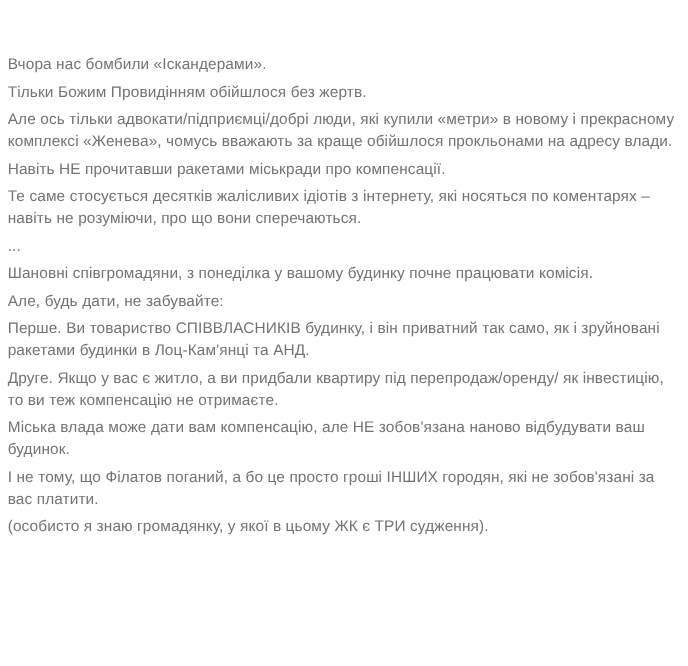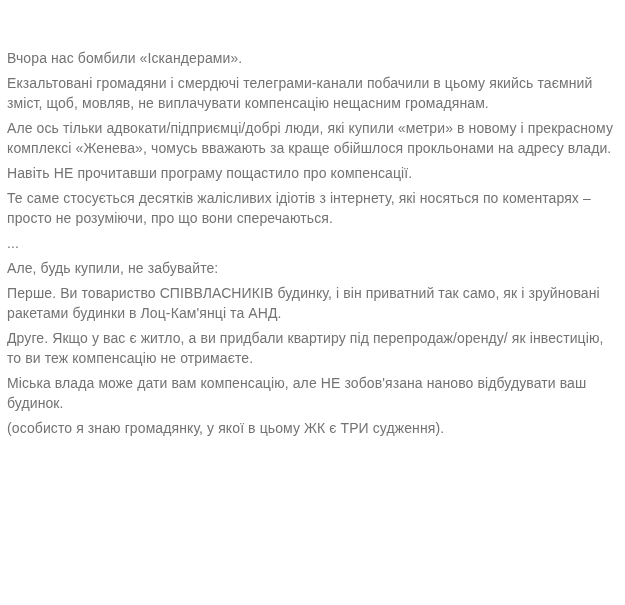--- a/index.html
+++ b/index.html
@@ -27,29 +27,31 @@
     margin: 0 0 5px 0;
     white-space: pre;
     letter-spacing: 0.1px;
   }
 </style>
 </head>
 <body>
 
 <div class="post-body">
   <p>Вчора нас бомбили «Іскандерами».</p>
-  <p>Екзальтовані громадяни і смердючі телеграми-канали побачили в цьому якийсь таємний
-зміст, щоб, мовляв, не виплачувати компенсацію нещасним громадянам.</p>
+  <p>Тільки Божим Провидінням обійшлося без жертв.</p>
   <p>Але ось тільки адвокати/підприємці/добрі люди, які купили «метри» в новому і прекрасному
 комплексі «Женева», чомусь вважають за краще обійшлося прокльонами на адресу влади.</p>
-  <p>Навіть НЕ прочитавши програму пощастило про компенсації.</p>
+  <p>Навіть НЕ прочитавши ракетами міськради про компенсації.</p>
   <p>Те саме стосується десятків жалісливих ідіотів з інтернету, які носяться по коментарях –
-просто не розуміючи, про що вони сперечаються.</p>
+навіть не розуміючи, про що вони сперечаються.</p>
   <p>...</p>
-  <p>Але, будь купили, не забувайте:</p>
+  <p>Шановні співгромадяни, з понеділка у вашому будинку почне працювати комісія.</p>
+  <p>Але, будь дати, не забувайте:</p>
   <p>Перше. Ви товариство СПІВВЛАСНИКІВ будинку, і він приватний так само, як і зруйновані
 ракетами будинки в Лоц-Кам'янці та АНД.</p>
   <p>Друге. Якщо у вас є житло, а ви придбали квартиру під перепродаж/оренду/ як інвестицію,
 то ви теж компенсацію не отримаєте.</p>
   <p>Міська влада може дати вам компенсацію, але НЕ зобов'язана наново відбудувати ваш
 будинок.</p>
+  <p>І не тому, що Філатов поганий, а бо це просто гроші ІНШИХ городян, які не зобов'язані за
+вас платити.</p>
   <p>(особисто я знаю громадянку, у якої в цьому ЖК є ТРИ судження).</p>
 </div>
 
 </body></html>

